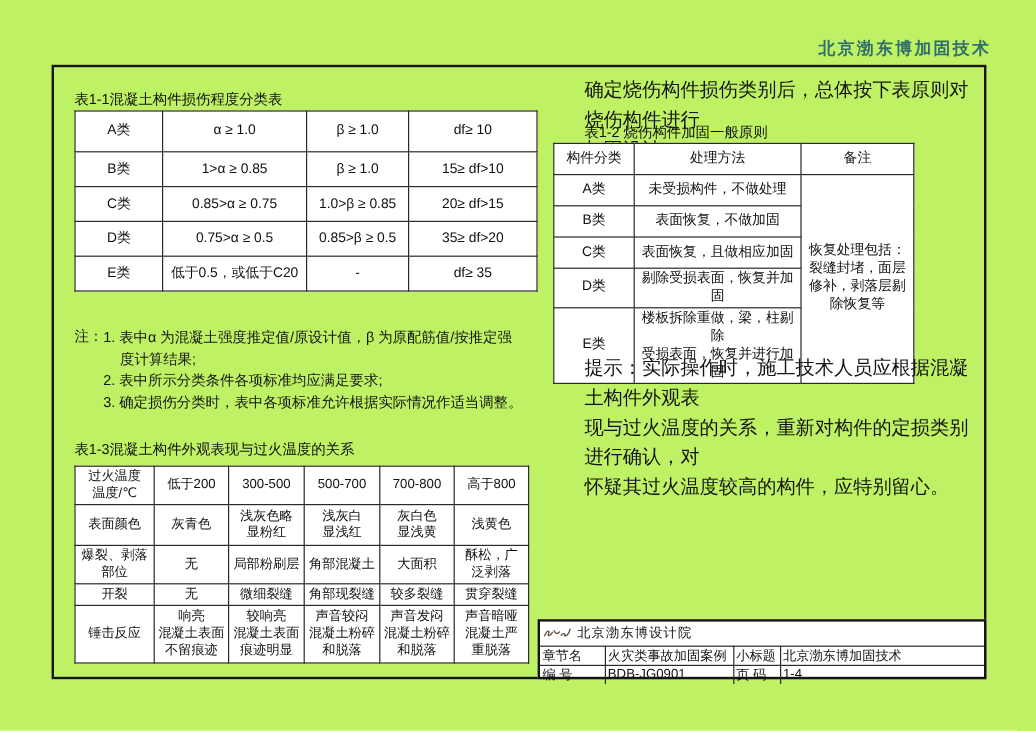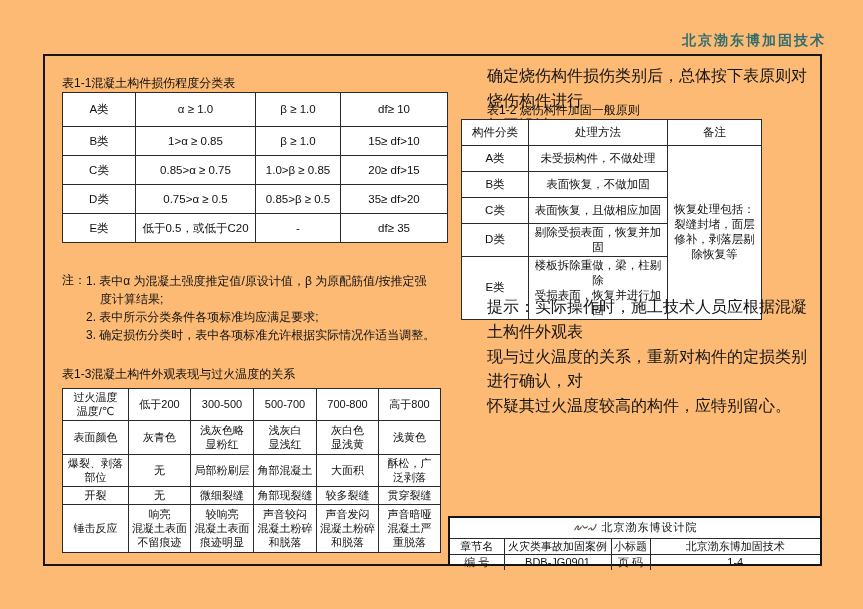--- a/index.html
+++ b/index.html
@@ -1,19 +1,19 @@
 <!DOCTYPE html>
 <html><head>
 <meta charset="utf-8">
 <title>构件受损特征等级表</title>
 <style>
   * { margin:0; padding:0; box-sizing:border-box; }
   html,body { background:#ffffff; }
   .page {
-    position:relative; width:863px; height:609px; background:#fdba74;
+    position:relative; width:863px; height:609px; background:#bef264;
     font-family:"Liberation Sans","DejaVu Sans",sans-serif; color:#1b1b1b;
     overflow:hidden;
   }
   .brand {
     position:absolute; top:32px; right:37px;
     font-size:14px; letter-spacing:2px; color:#336e6e; font-weight:bold;
   }
   .frame {
     position:absolute; left:43px; top:54px; width:779px; height:512px;
     border:2px solid #161616;
@@ -40,21 +40,21 @@
   #table2 tr:last-child { height:34px; }
   td.remark { line-height:1.55; padding-left:5px; }
 
   .para { position:absolute; font-size:16px; line-height:1.55; white-space:pre-line; color:#141414; }
   .notes { position:absolute; left:62px; top:272px; width:400px; font-size:12px; display:flex; color:#141414; }
   .notes-label { flex:0 0 auto; }
   .note { padding-left:14px; text-indent:-14px; line-height:1.5; white-space:pre-line; }
 
   .tblock { position:absolute; left:448px; top:516px; width:374px; height:50px; border:2px solid #141414; background:#fff; }
   .tblock table { width:100%; height:100%; border-collapse:collapse; table-layout:fixed; }
-  .tblock td { border:1px solid #2a2a2a; font-size:11px; text-align:center; vertical-align:middle; padding:0 2px; color:#101010; white-space:nowrap; overflow:hidden; }
+  .tblock td { border:1px solid #2a2a2a; font-size:11px; vertical-align:middle; padding:0 2px; color:#101010; white-space:nowrap; overflow:hidden; }
   .tblock tr:first-child td { border-top:none; }
   .tblock tr td:first-child { border-left:none; }
   .tblock tr td:last-child { border-right:none; }
   .tblock tr:last-child td { border-bottom:none; }
   .tblock tr:first-child { height:20px; }
   .company-cell { font-size:12.5px; letter-spacing:1px; }
   .logo { vertical-align:-2px; margin-right:5px; }
 </style>
 </head>
 <body>

